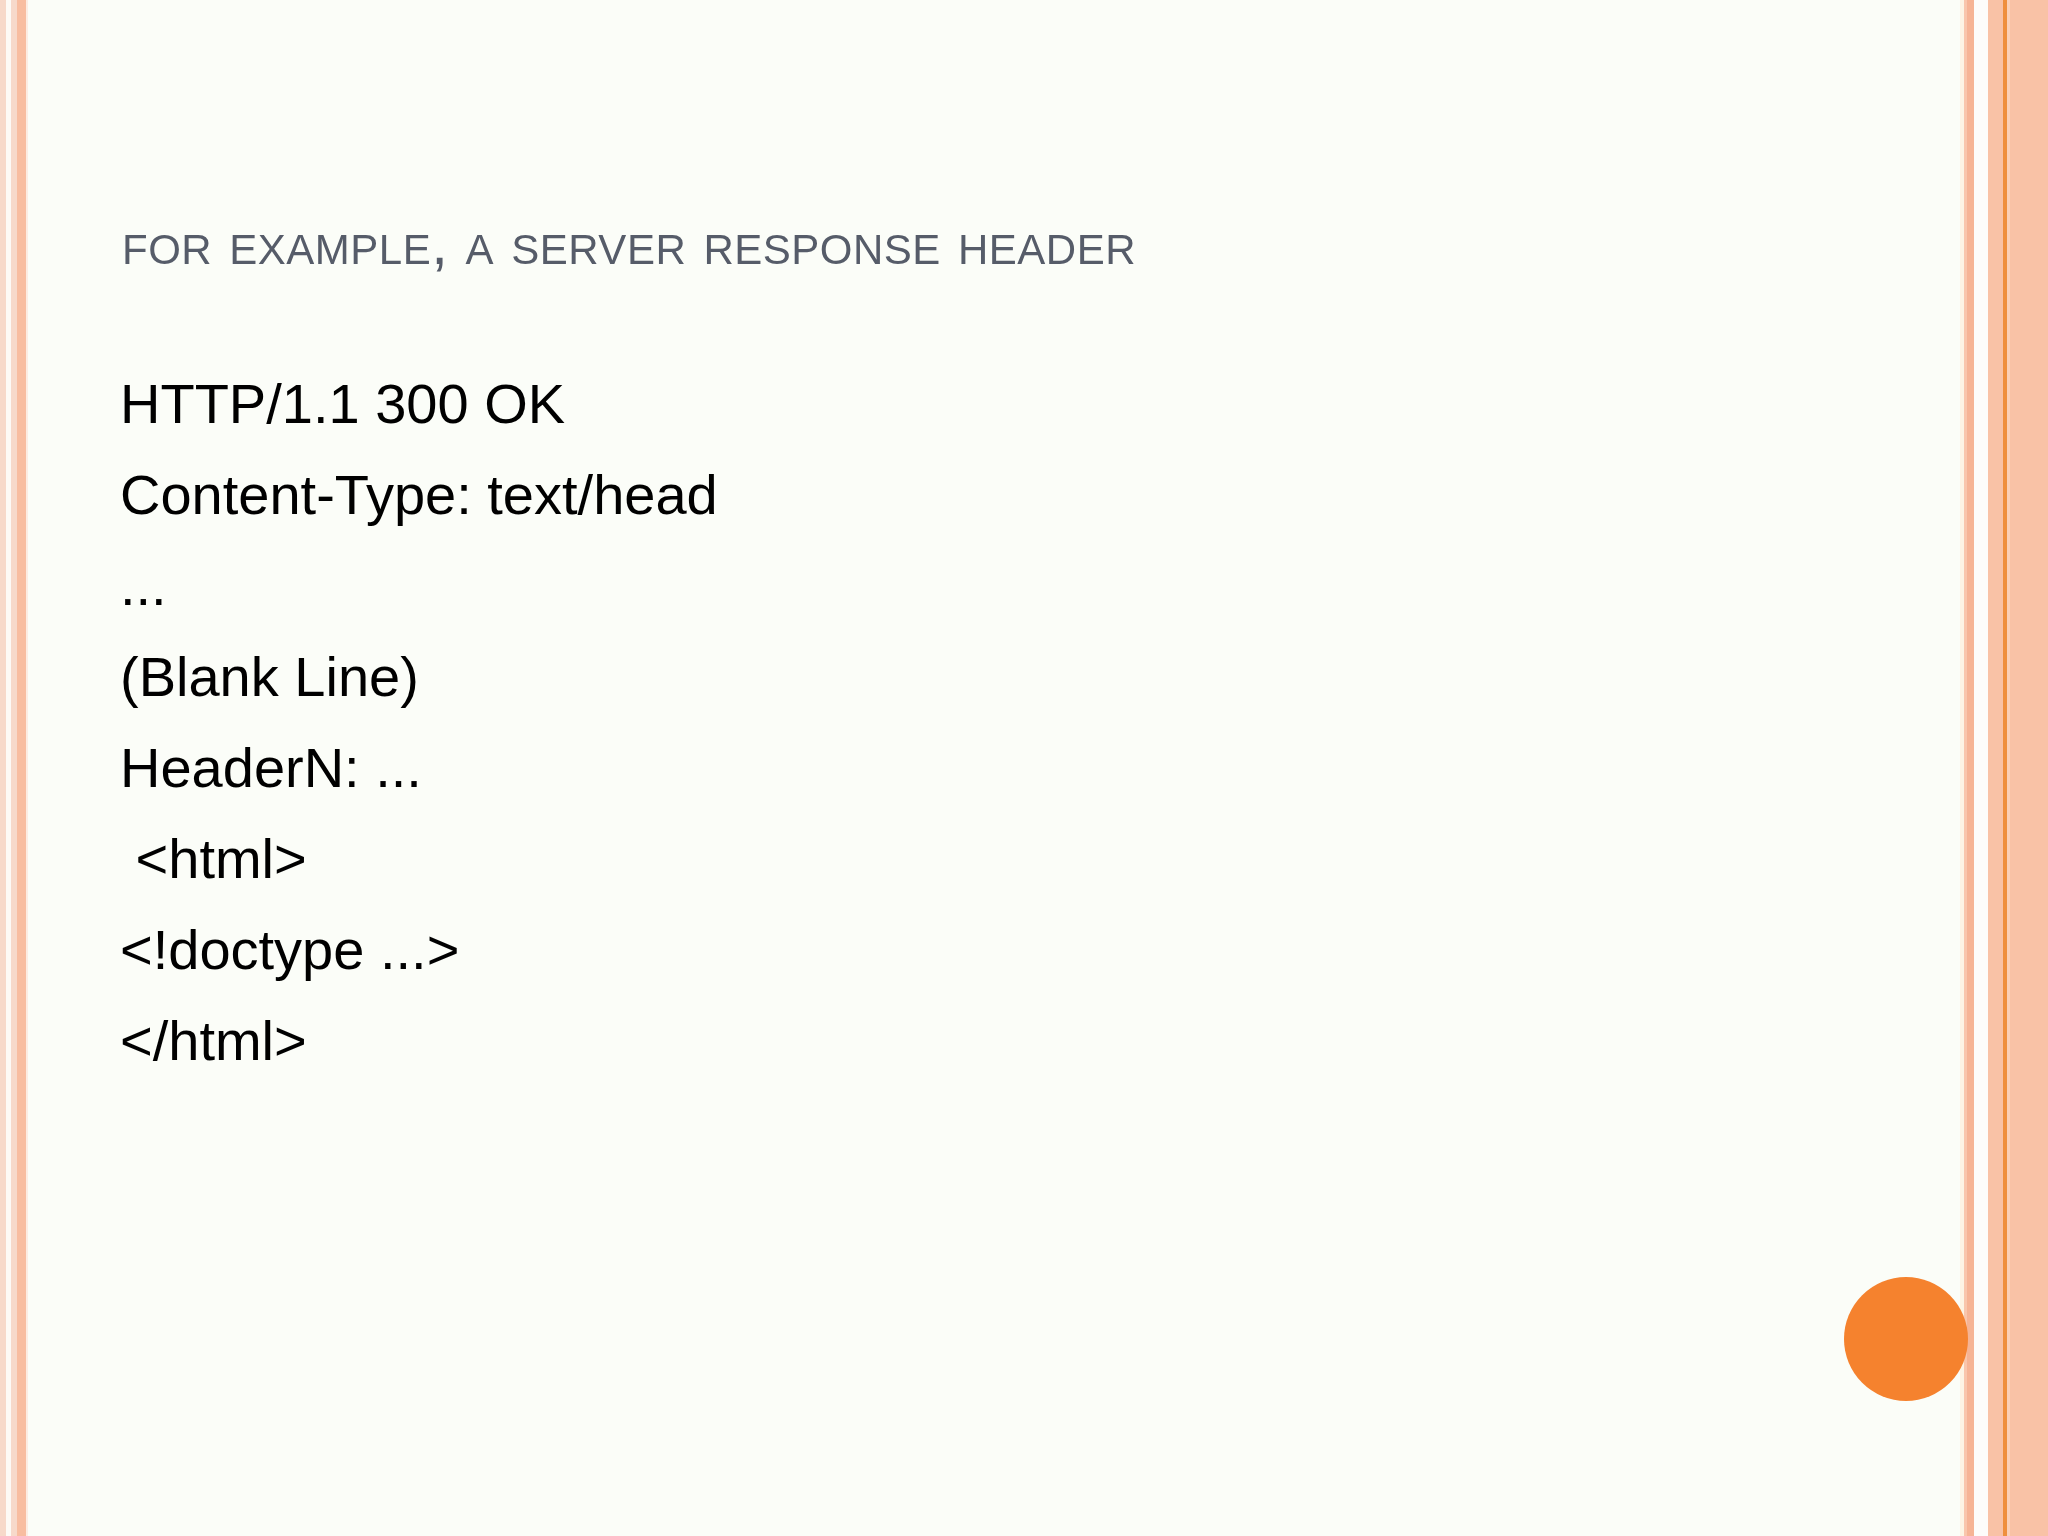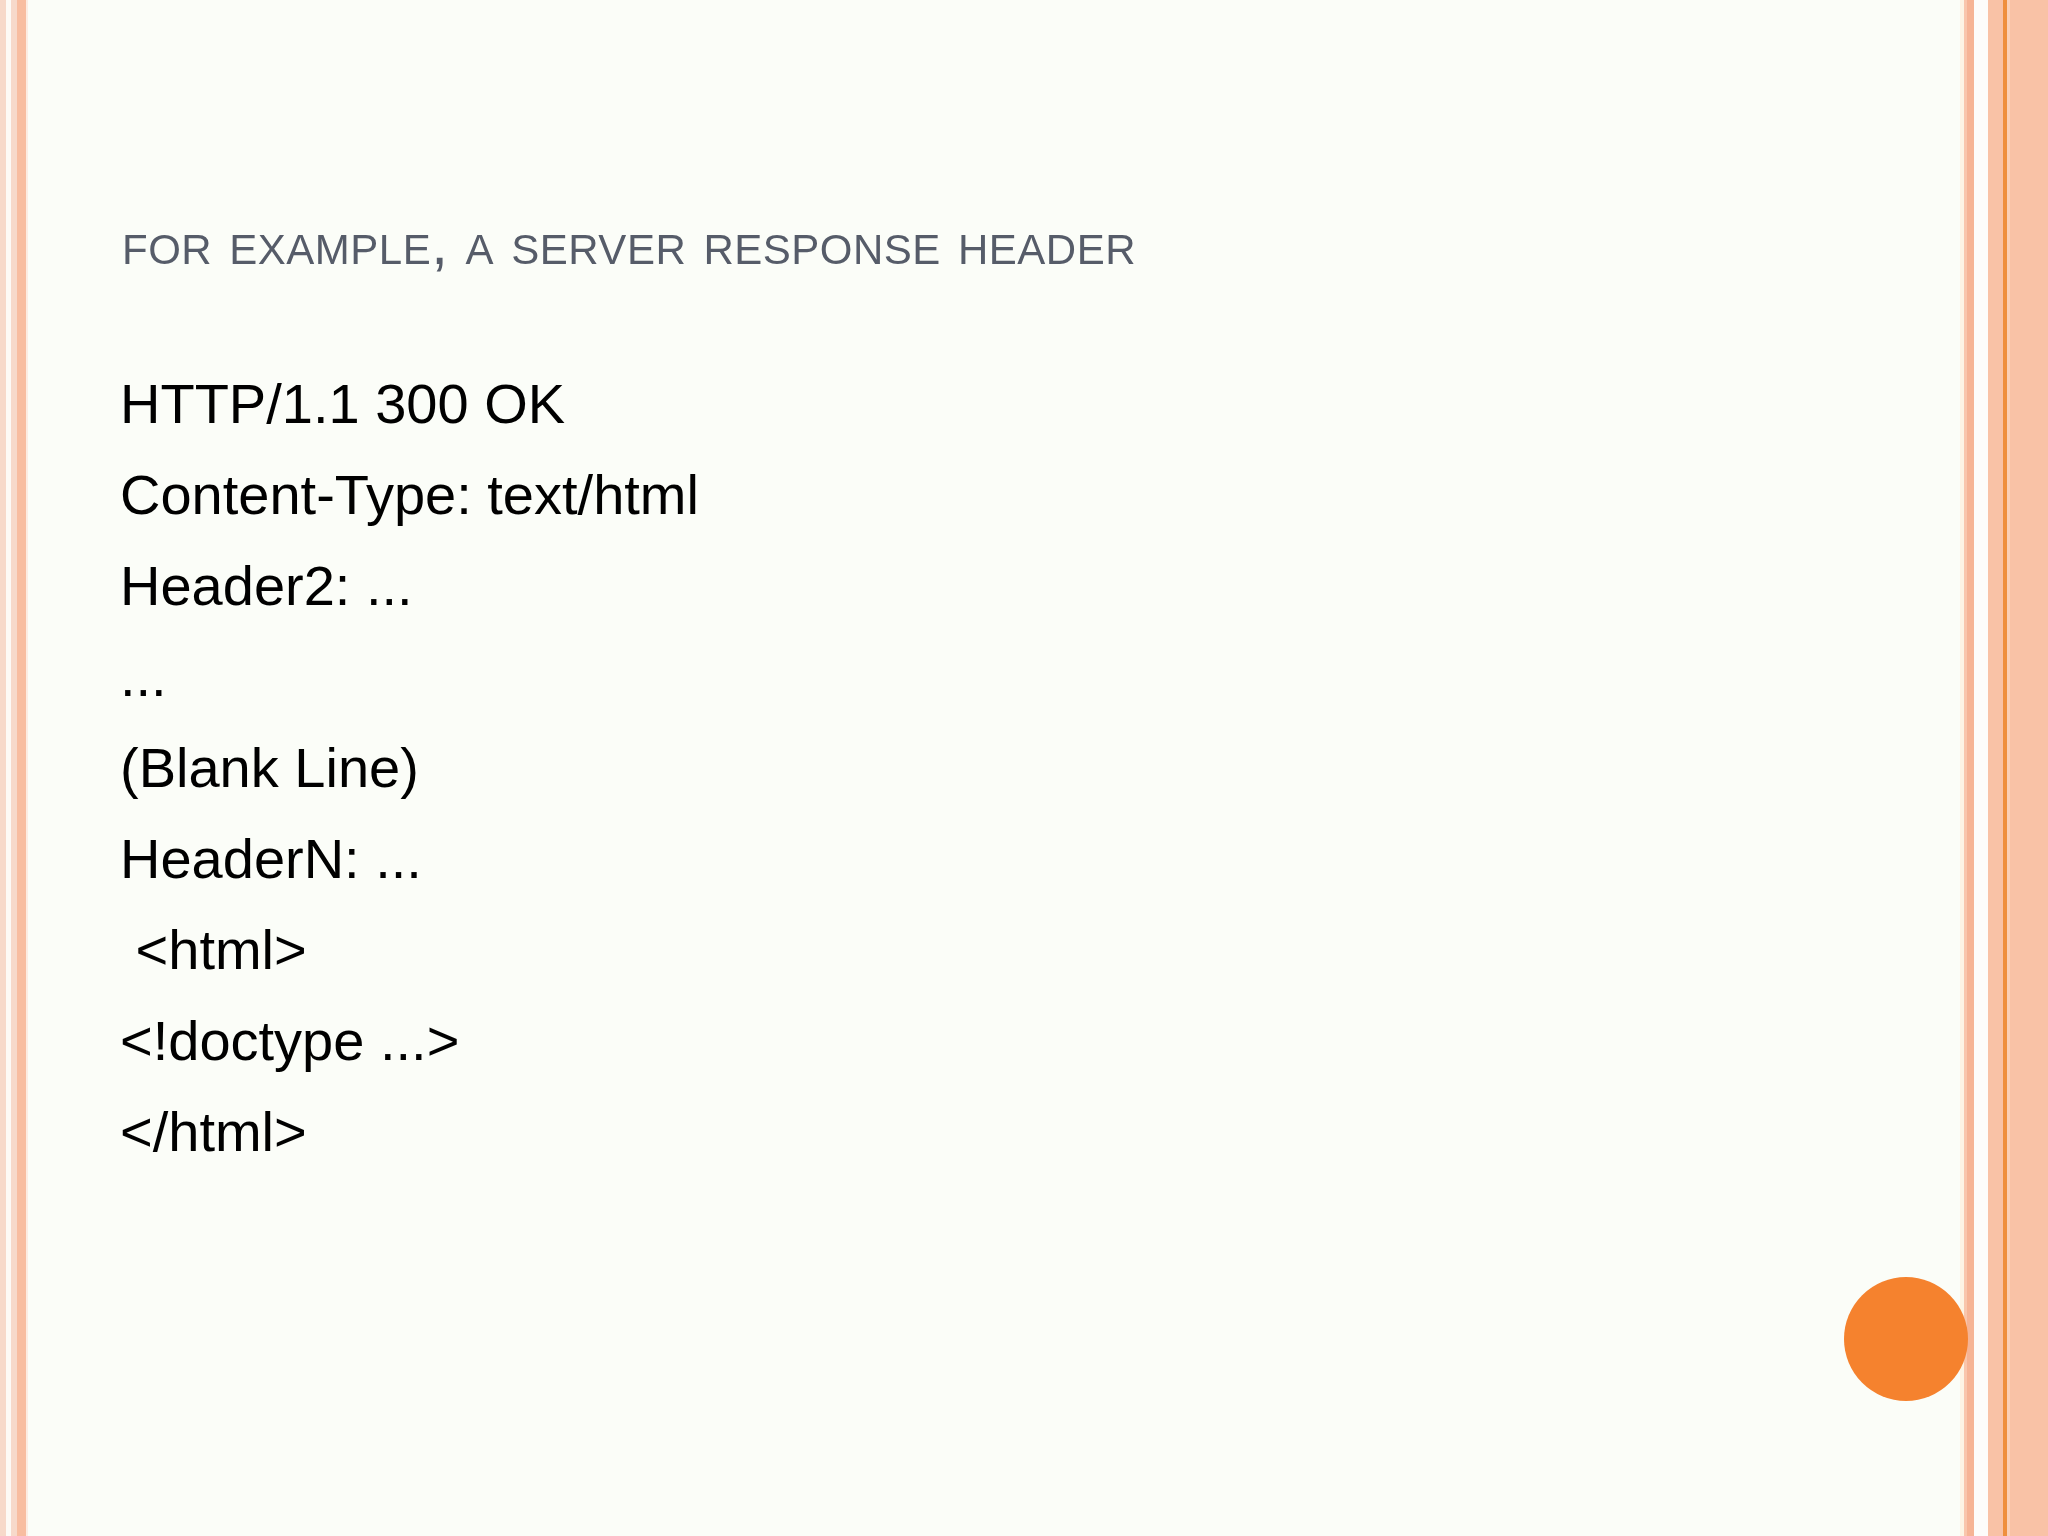--- a/index.html
+++ b/index.html
@@ -119,22 +119,21 @@
     <div class="stripe r-s6"></div>
     <div class="stripe r-s7"></div>
     <div class="stripe r-s8"></div>
     <div class="stripe r-s9"></div>
   </div>
 
   <div class="slide-title">For example, a server response header</div>
 
   <div class="body-block">
     <div class="code-line">HTTP/1.1 300 OK</div>
-    <div class="code-line">Content-Type: text/html</div>
-    <div class="code-line">Header2: ...</div>
+    <div class="code-line">Content-Type: text/head</div>
     <div class="code-line">...</div>
     <div class="code-line">(Blank Line)</div>
     <div class="code-line">HeaderN: ...</div>
     <div class="code-line"> &lt;html&gt;</div>
     <div class="code-line">&lt;!doctype ...&gt;</div>
     <div class="code-line">&lt;/html&gt;</div>
   </div>
 
   <div class="orange-dot"></div>
 

